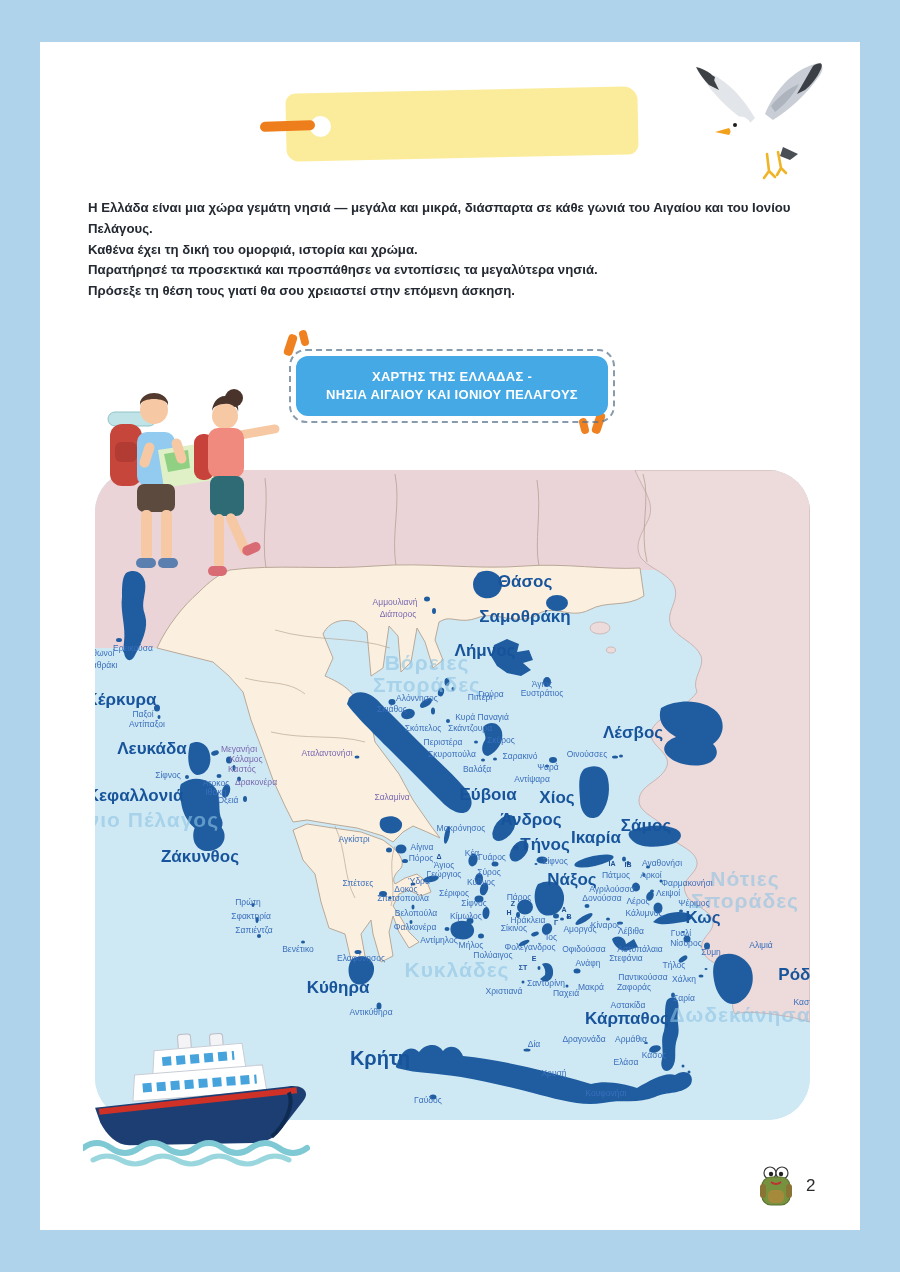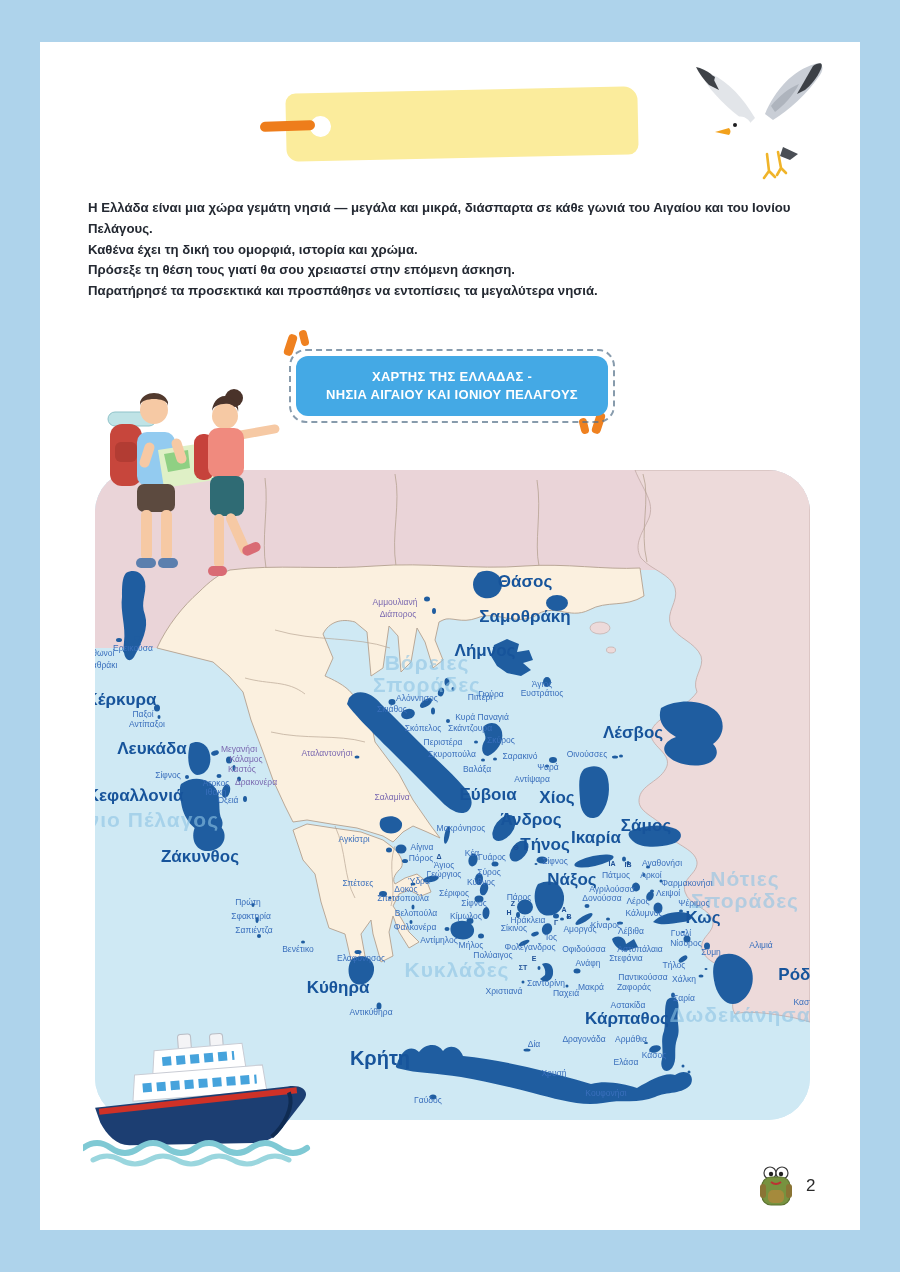--- a/index.html
+++ b/index.html
@@ -68,22 +68,22 @@
         <path d="M93,108 L96,124 M96,124 L92,131 M96,124 L101,129"></path>
       </g>
     </svg>
   </div>
 
   <div class="intro">
     <div>Η Ελλάδα είναι μια χώρα γεμάτη νησιά — μεγάλα και μικρά, διάσπαρτα σε κάθε γωνιά του Αιγαίου και του Ιονίου Πελάγους.</div>
     <div>Καθένα έχει τη δική του ομορφιά, ιστορία και χρώμα.</div>
   </div>
   <div class="intro second">
+    <div>Παρατήρησέ τα προσεκτικά και προσπάθησε να εντοπίσεις τα μεγαλύτερα νησιά.</div>
     <div>Πρόσεξε τη θέση τους γιατί θα σου χρειαστεί στην επόμενη άσκηση.</div>
-    <div>Παρατήρησέ τα προσεκτικά και προσπάθησε να εντοπίσεις τα μεγαλύτερα νησιά.</div>
   </div>
 
   <div class="accent acc-tl1"></div>
   <div class="accent acc-tl2"></div>
   <div class="accent acc-br1"></div>
   <div class="accent acc-br2"></div>
   <div class="banner">
     <div class="txt">ΧΑΡΤΗΣ ΤΗΣ ΕΛΛΑΔΑΣ -</div>
     <div class="txt">ΝΗΣΙΑ ΑΙΓΑΙΟΥ ΚΑΙ ΙΟΝΙΟΥ ΠΕΛΑΓΟΥΣ</div>
   </div>

